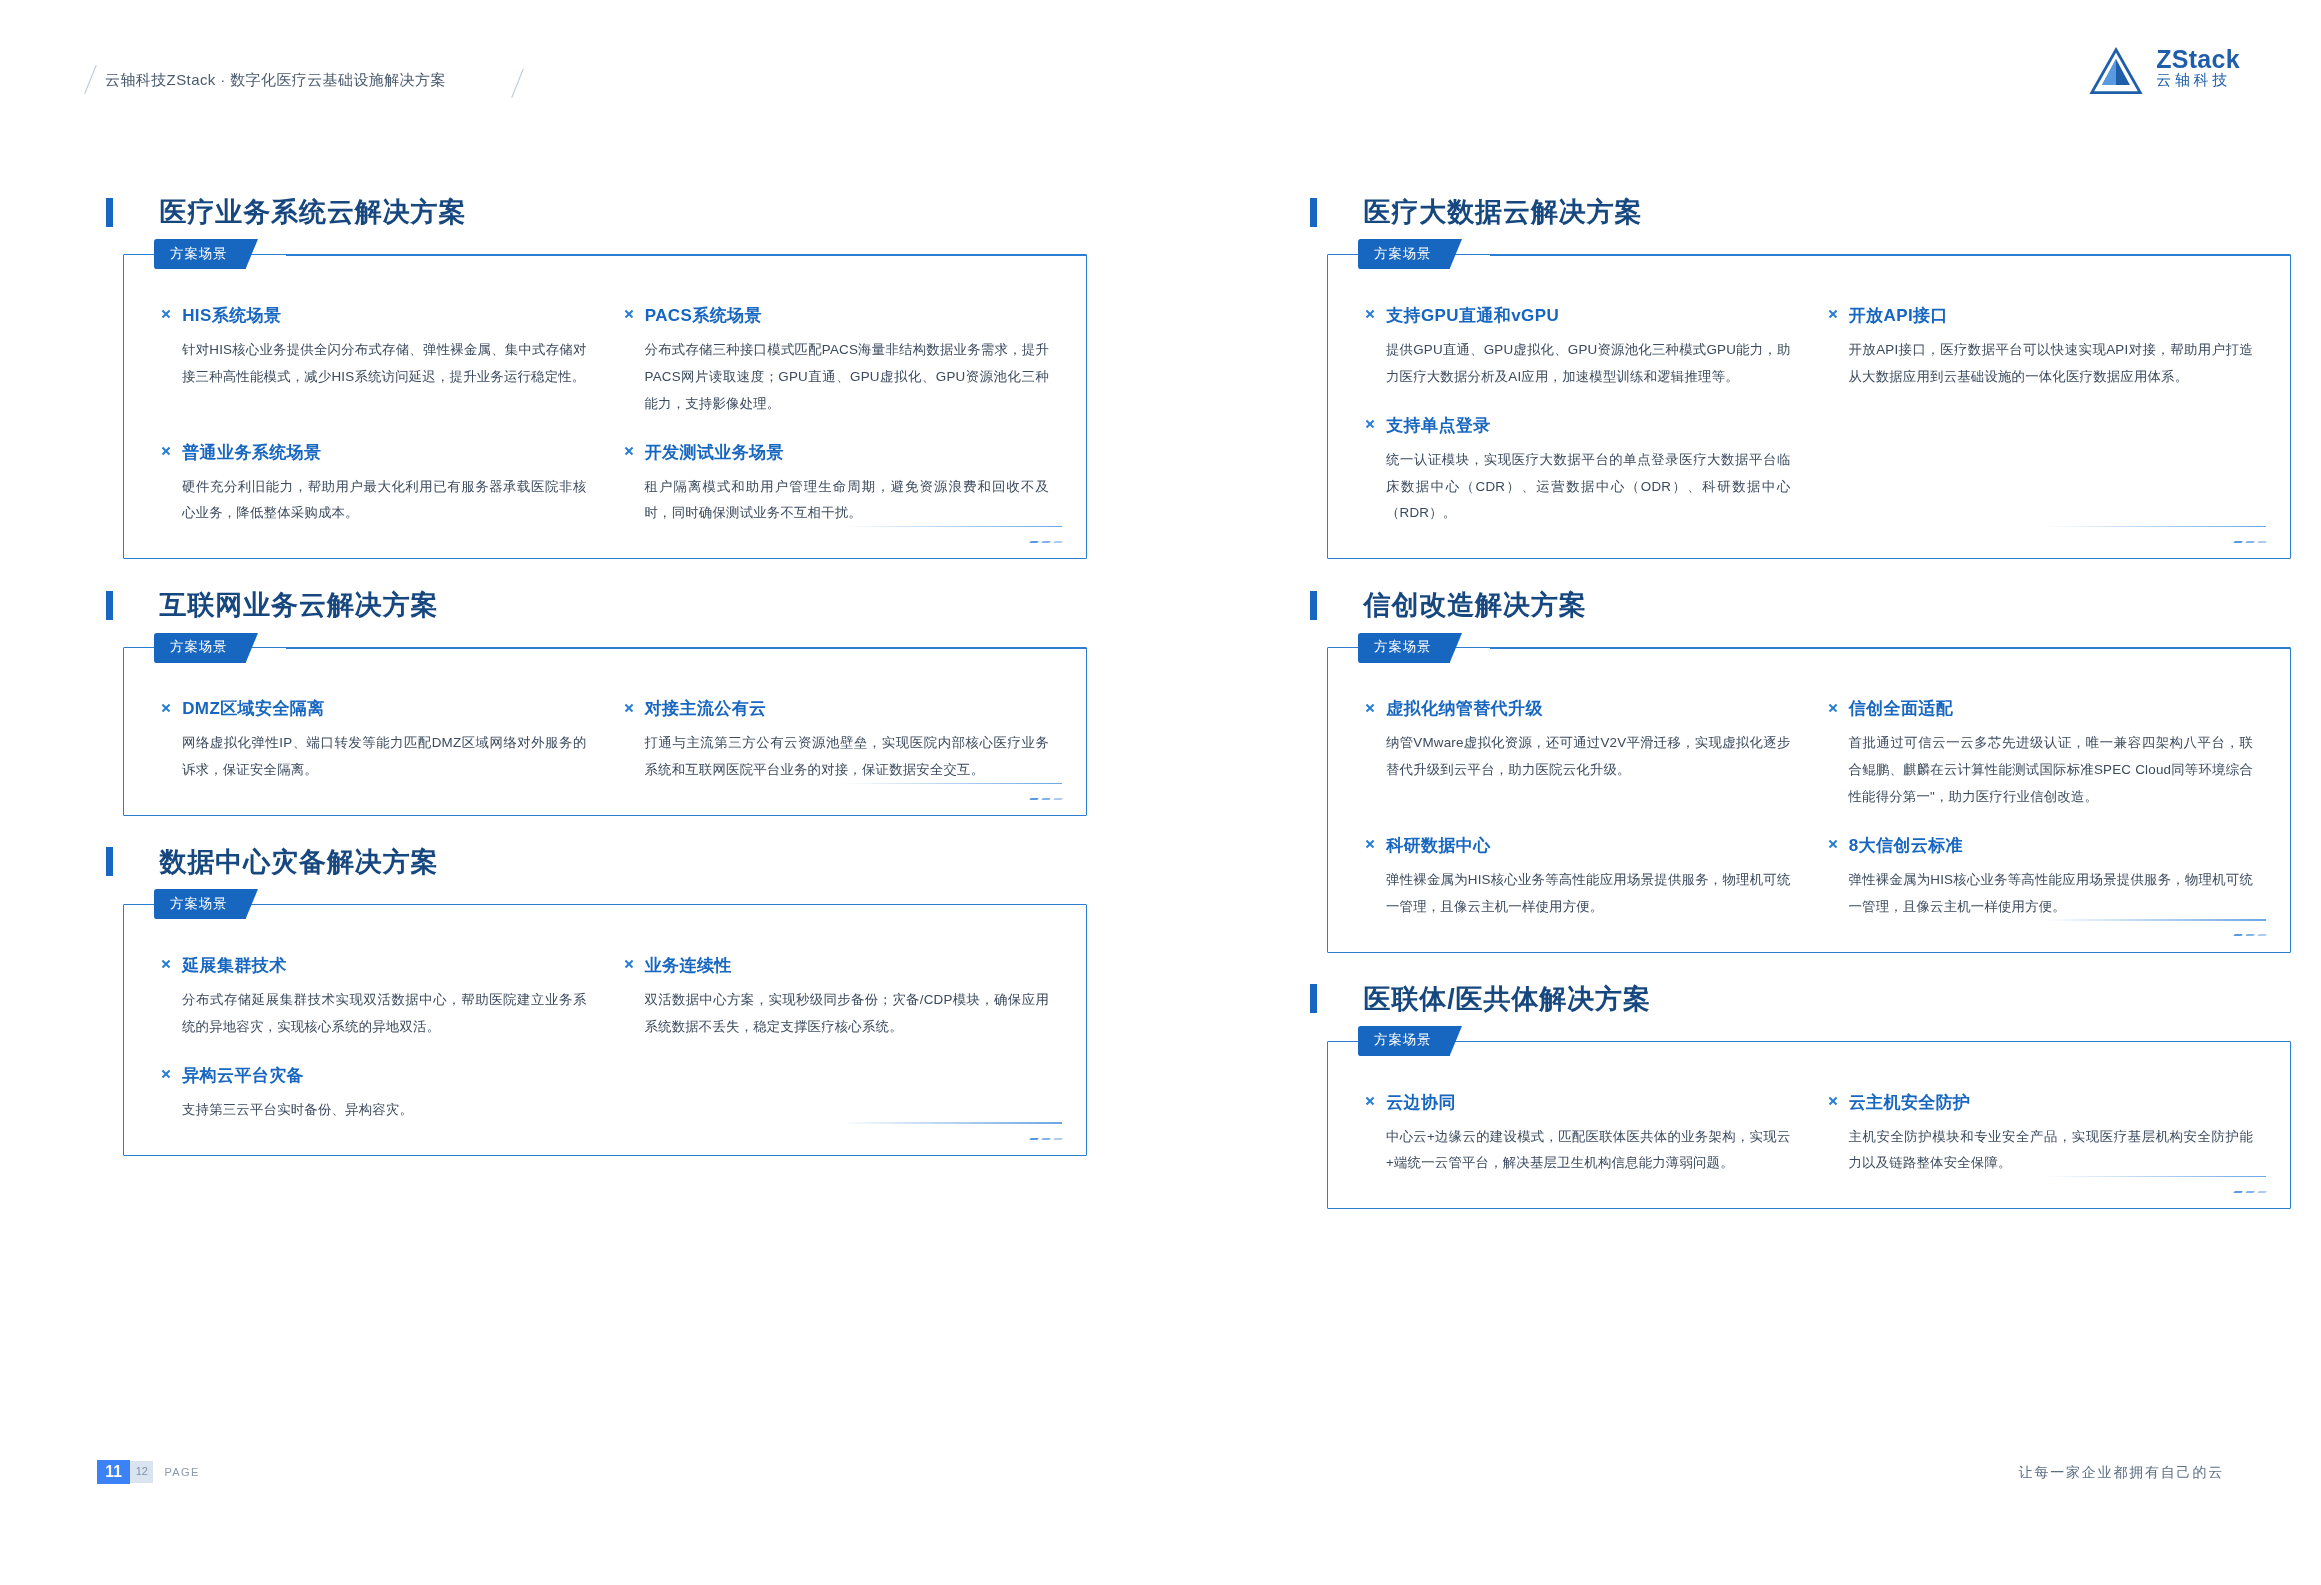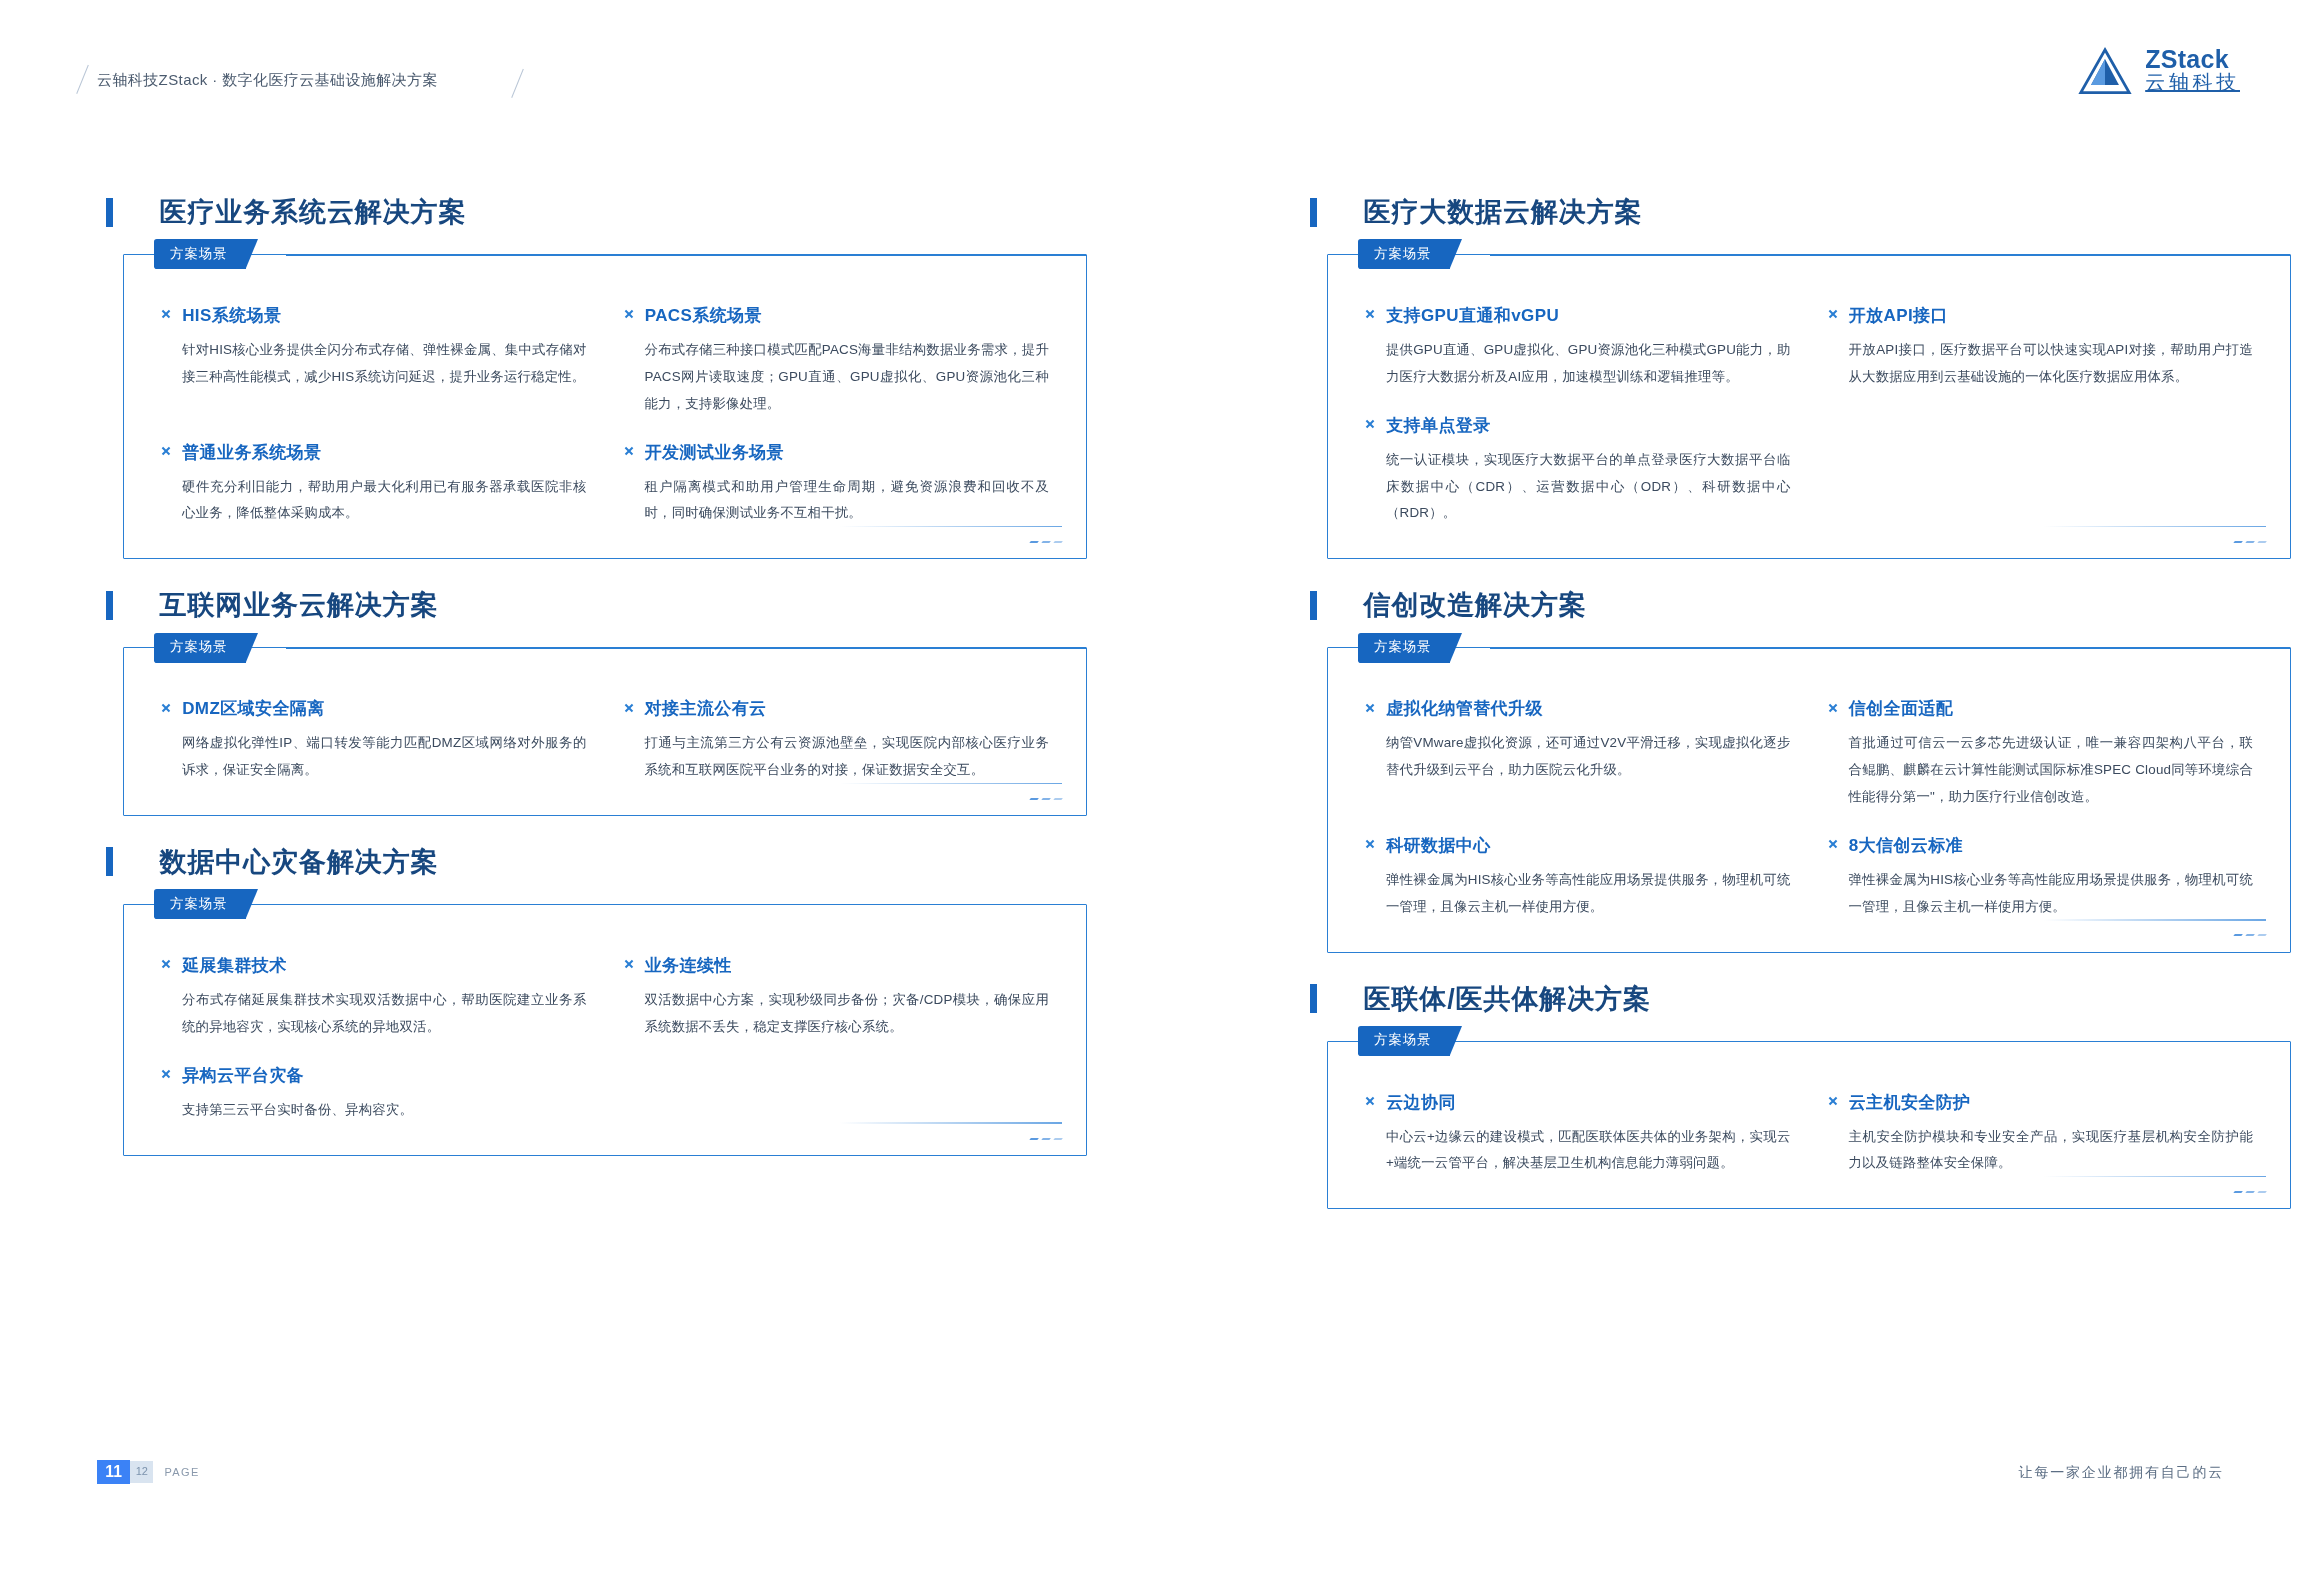--- a/index.html
+++ b/index.html
@@ -16,21 +16,21 @@
   }
 
   
   .page-header {
     position: absolute;
     top: 66px; left: 0; right: 0;
     height: 55px;
   }
   .header-left {
     position: absolute;
-    left: 73px; top: 0;
+    left: 81px; top: 0;
     display: flex;
     align-items: center;
   }
   .header-slash {
     width: 24px; height: 28px;
     position: relative;
     flex: 0 0 auto;
   }
   .header-slash::before {
     content: "";
@@ -71,25 +71,24 @@
     position: relative;
   }
   .logo-text { line-height: 1.05; }
   .logo-text .en {
     font-size: 25px;
     font-weight: bold;
     color: #1f5fa9;
     letter-spacing: 0.3px;
   }
   .logo-text .cn {
-    font-size: 20px;
+    font-size: 15px;
     color: #1f5fa9;
     letter-spacing: 3.7px;
     margin-top: 1.8px;
-    text-decoration: underline;
   }
 
   
   .col {
     position: absolute;
     top: 194px;
     width: 997px;
   }
   .col-left { left: 97px; }
   .col-right { left: 1301px; }

